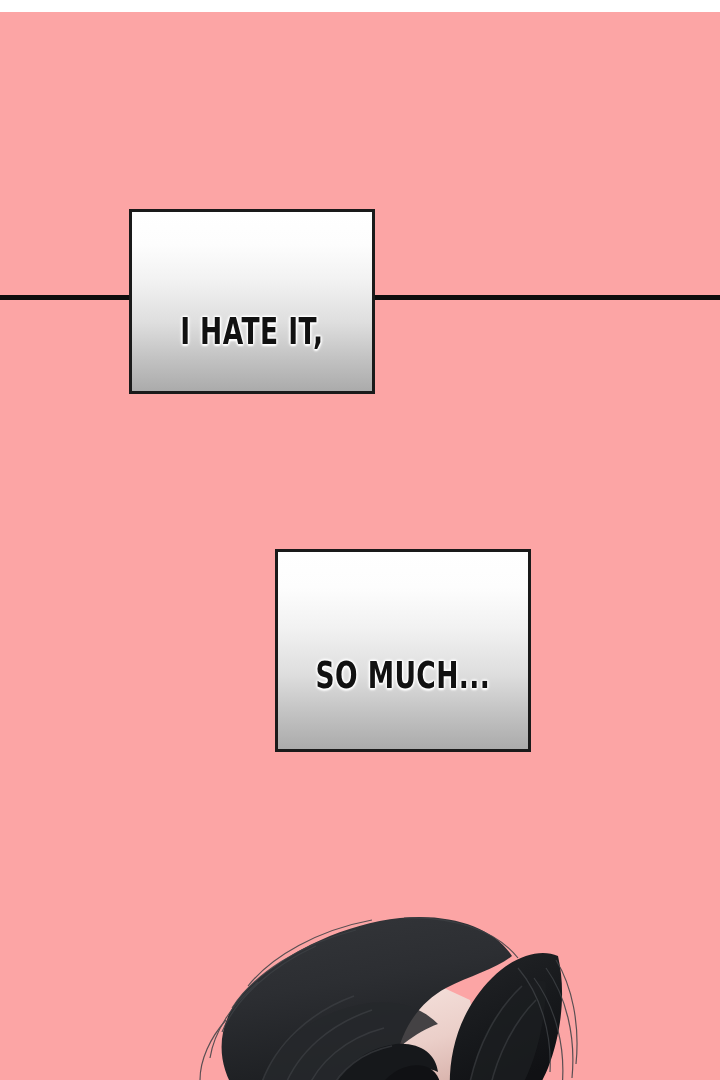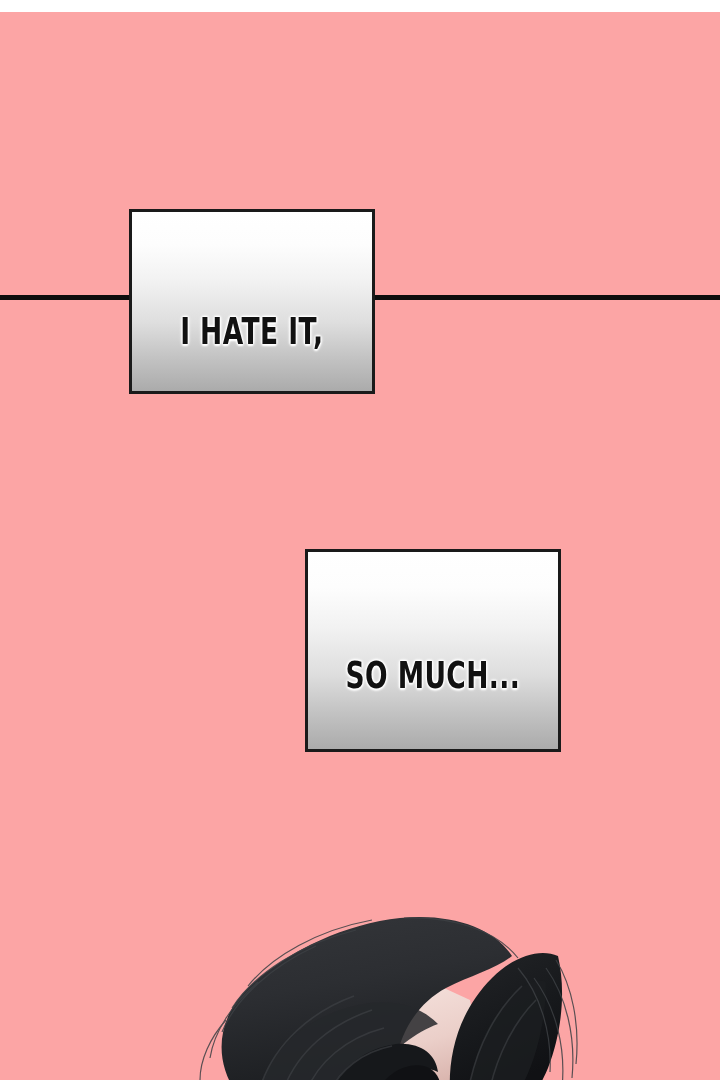--- a/index.html
+++ b/index.html
@@ -67,21 +67,21 @@
     top: 197px;
     width: 246px;
     height: 185px;
   }
   #caption-box-1 .caption-text {
     font-size: 34px;
     margin-top: 58px;
   }
 
   #caption-box-2 {
-    left: 305px;
+    left: 275px;
     top: 537px;
     width: 256px;
     height: 203px;
     align-items: center;
   }
   #caption-box-2 .caption-text {
     font-size: 34px;
     margin-top: 48px;
   }
 

